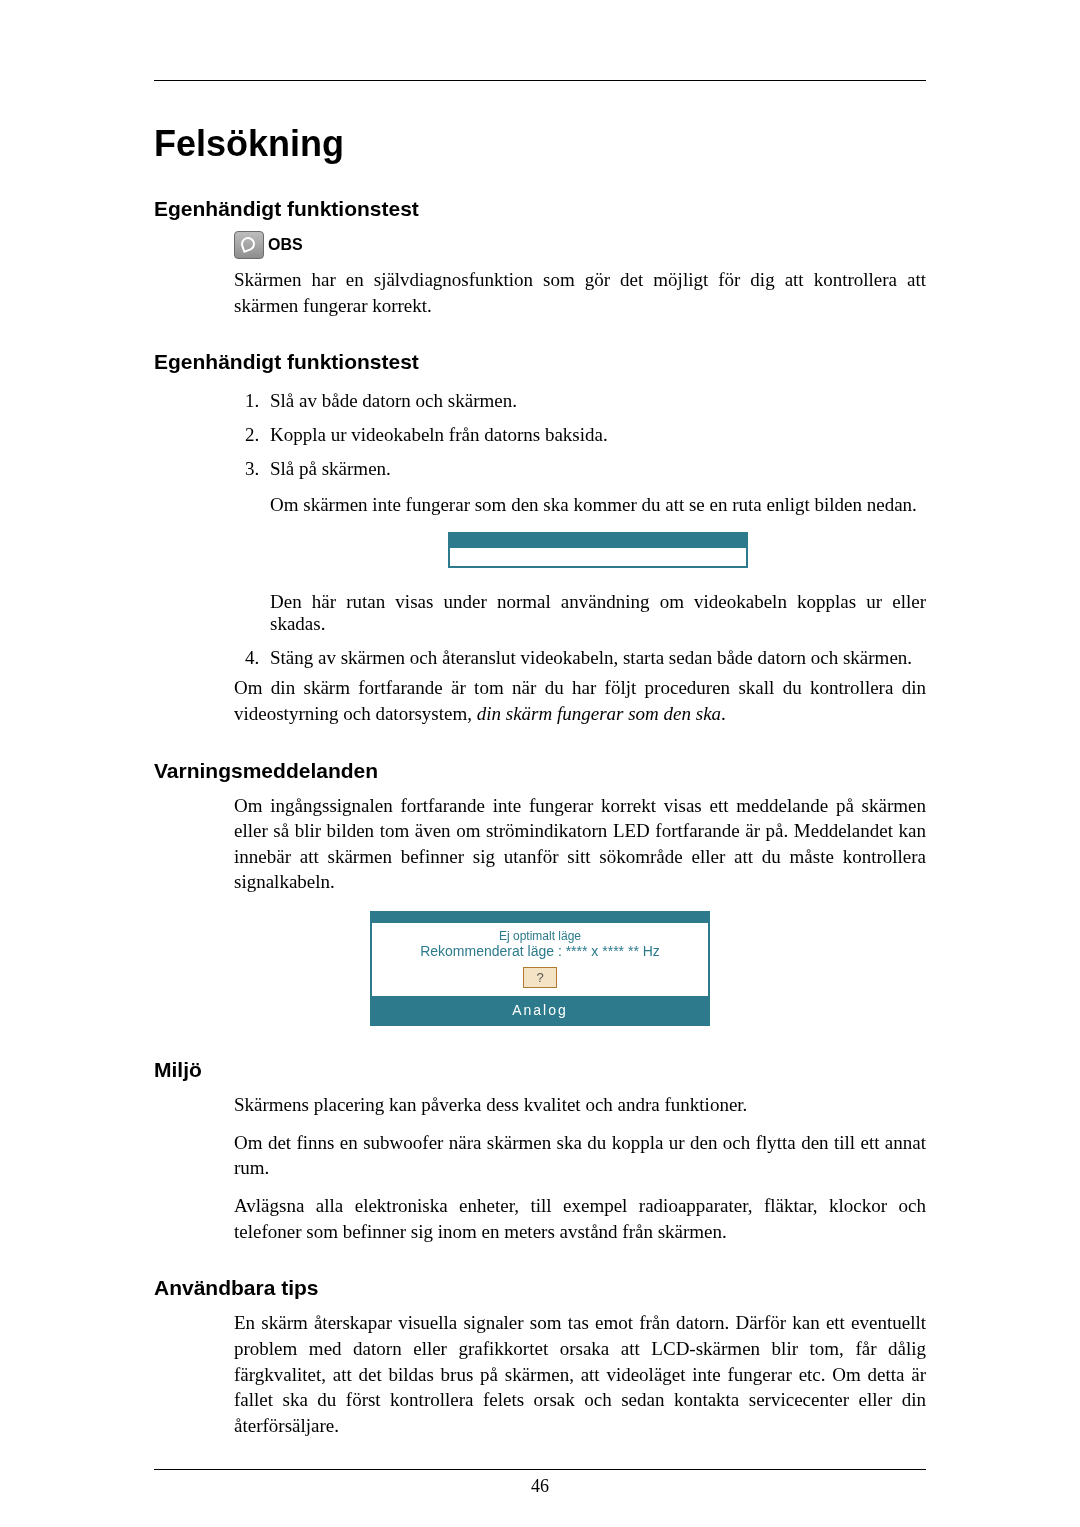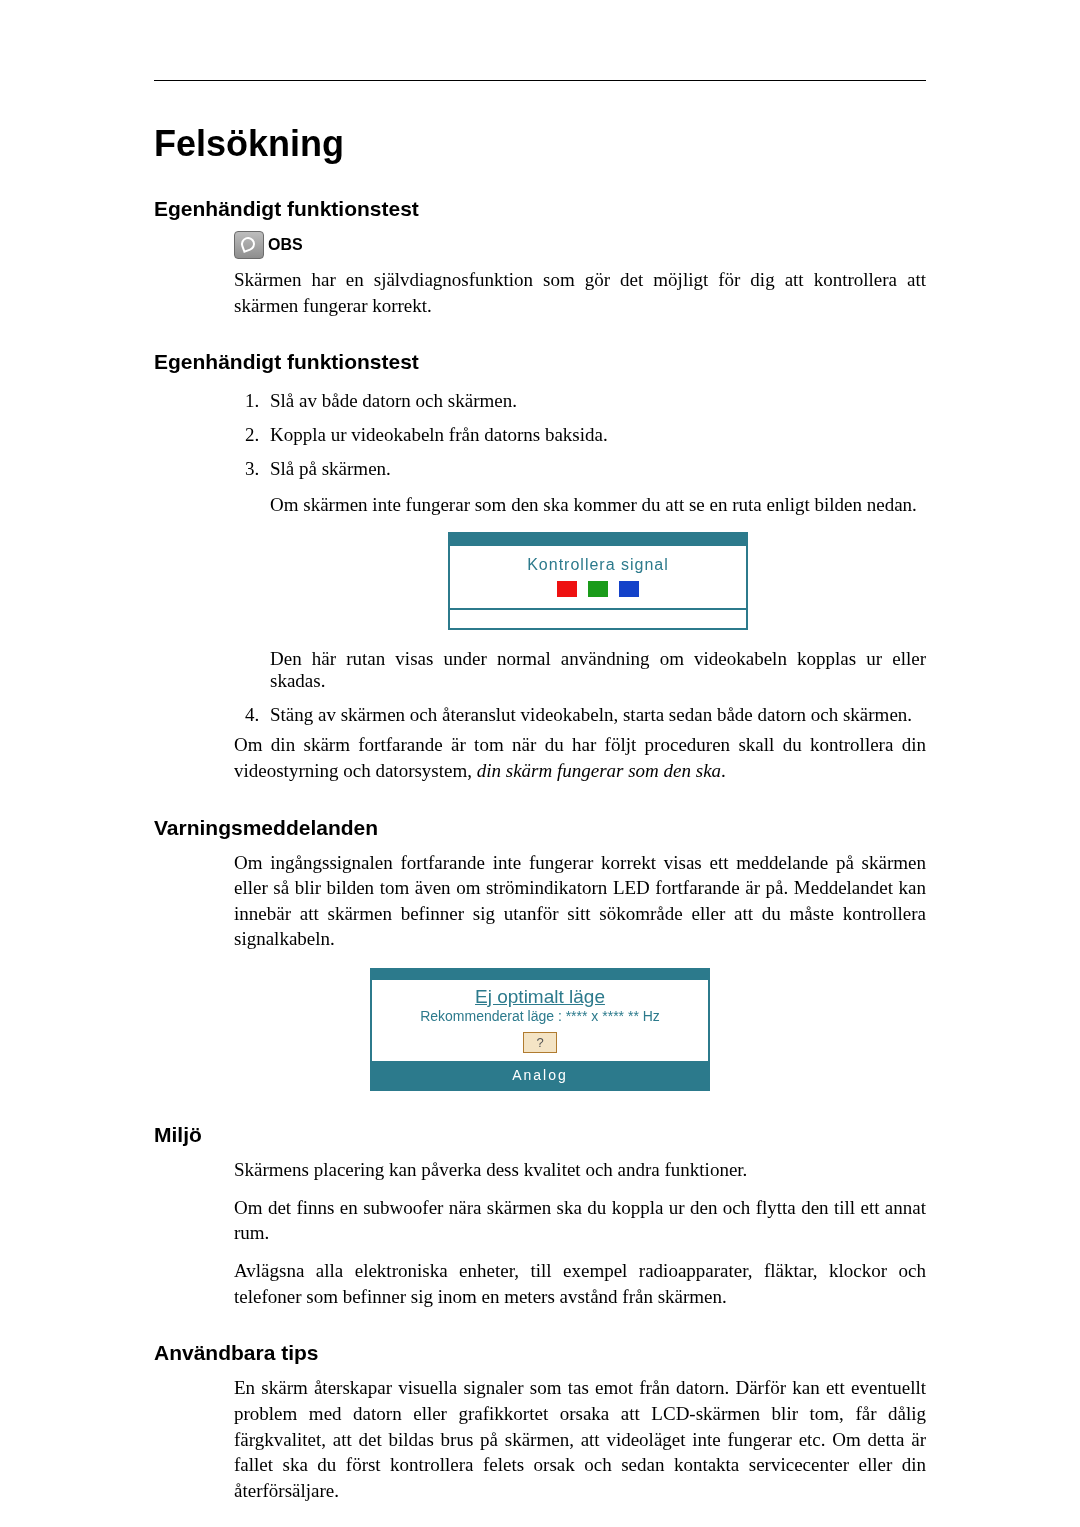--- a/index.html
+++ b/index.html
@@ -132,21 +132,21 @@
     background:#fff;
     border:2px solid #2c7a8c;
     box-sizing:border-box;
   }
   .dlg2 .bar { background:#2c7a8c; height:10px; }
   .dlg2 .body{
     padding:6px 6px 8px 6px;
     font-family: Arial, Helvetica, sans-serif;
     text-align:center;
   }
-  .dlg2 .l1{ color:#2c7a8c; font-size:19px;text-decoration:underline; }
+  .dlg2 .l1{ color:#2c7a8c; font-size:12px; }
   .dlg2 .l2{ color:#2c7a8c; font-size:14px; margin-bottom:8px; }
   .dlg2 .btn{
     display:inline-block;
     border:1px solid #b07b2f;
     background:#f4e4c5;
     padding:2px 12px;
     font-size:13px;
     color:#555;
   }
   .dlg2 .foot{
@@ -177,28 +177,20 @@
   <h2 class="section">Egenhändigt funktionstest</h2>
   <ol class="steps">
     <li><span>Slå av både datorn och skärmen.</span></li>
     <li><span>Koppla ur videokabeln från datorns baksida.</span></li>
     <li>
       <span>Slå på skärmen.</span>
       <p>Om skärmen inte fungerar som den ska kommer du att se en ruta enligt bilden nedan.</p>
       <div class="screenshot-center">
         <div class="dlg1">
           <div class="bar"></div>
-          <div class="body">
-            <div class="sig">Kontrollera signal</div>
-            <div>
-              <span class="sq red"></span>
-              <span class="sq green"></span>
-              <span class="sq blue"></span>
-            </div>
-          </div>
           <div class="lowbar"></div>
         </div>
       </div>
       <p>Den här rutan visas under normal användning om videokabeln kopplas ur eller skadas.</p>
     </li>
     <li><span>Stäng av skärmen och återanslut videokabeln, starta sedan både datorn och skärmen.</span></li>
   </ol>
   <p class="body-text italic-frag">
     <span>Om din skärm fortfarande är tom när du har följt proceduren skall du kontrollera din videostyrning och datorsystem, </span><em>din skärm fungerar som den ska</em><span>.</span>
   </p>

